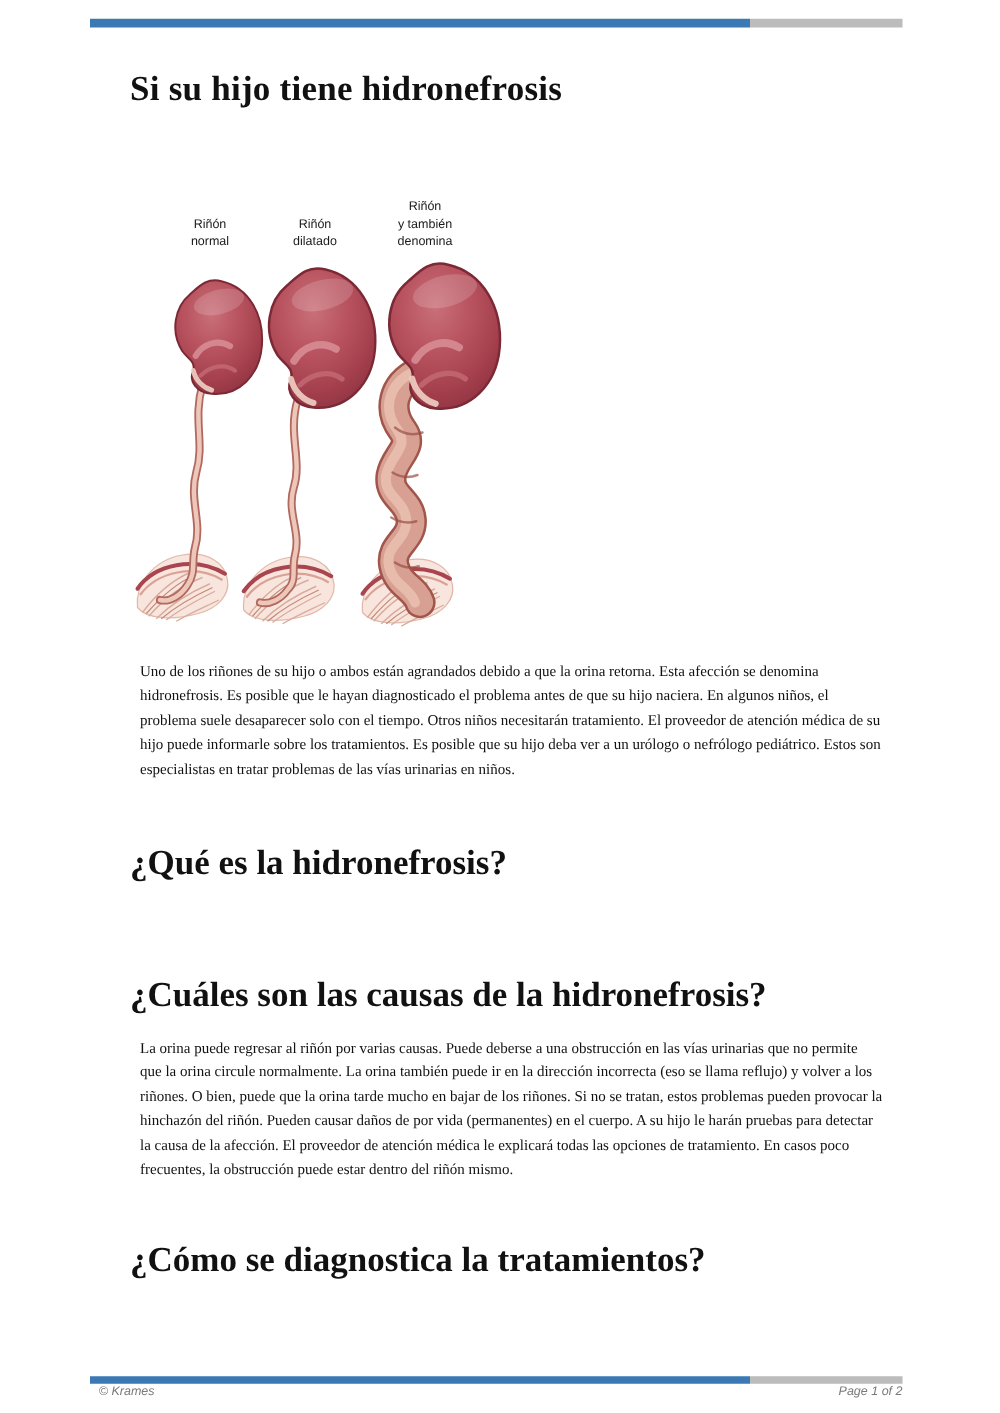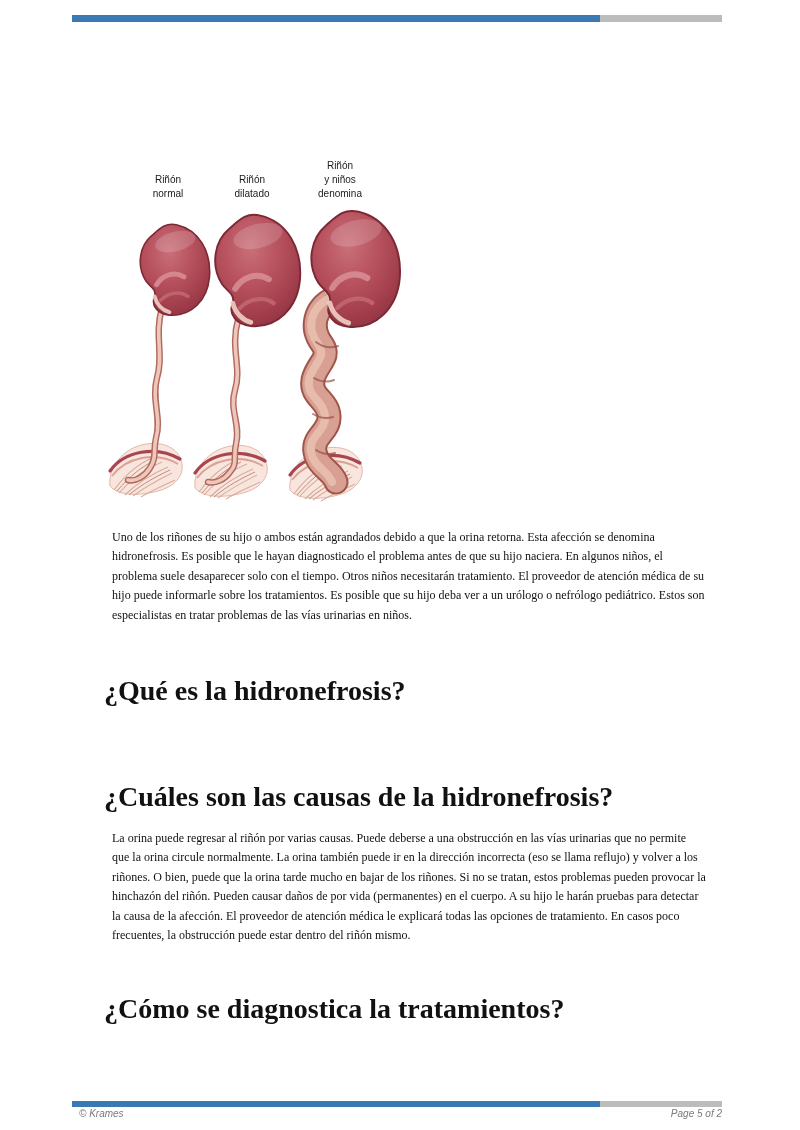--- a/index.html
+++ b/index.html
@@ -102,20 +102,21 @@
 </head>
 <body>
 
 <div class="page">
 
   <div class="accent-bar top-bar">
     <div class="blue"></div>
     <div class="gray"></div>
   </div>
 
+  <h1 class="title">Si su hijo tiene hidronefrosis</h1>
 
   <div class="figure">
     <svg width="320" height="360" viewBox="0 0 320 360">
       <defs>
         <radialGradient id="kidneyGrad" cx="42%" cy="30%" r="78%">
           <stop offset="0%" stop-color="#c97079"></stop>
           <stop offset="40%" stop-color="#b8535f"></stop>
           <stop offset="75%" stop-color="#a43f4d"></stop>
           <stop offset="100%" stop-color="#8c3240"></stop>
         </radialGradient>
@@ -172,36 +173,36 @@
     <div class="fig-label fig-label-1">
       <span>Riñón</span>
       <span>normal</span>
     </div>
     <div class="fig-label fig-label-2">
       <span>Riñón</span>
       <span>dilatado</span>
     </div>
     <div class="fig-label fig-label-3">
       <span>Riñón</span>
-      <span>y niños</span>
+      <span>y también</span>
       <span>denomina</span>
     </div>
   </div>
 
   <p class="body-text intro">Uno de los riñones de su hijo o ambos están agrandados debido a que la orina retorna. Esta afección se denomina hidronefrosis. Es posible que le hayan diagnosticado el problema antes de que su hijo naciera. En algunos niños, el problema suele desaparecer solo con el tiempo. Otros niños necesitarán tratamiento. El proveedor de atención médica de su hijo puede informarle sobre los tratamientos. Es posible que su hijo deba ver a un urólogo o nefrólogo pediátrico. Estos son especialistas en tratar problemas de las vías urinarias en niños.</p>
 
   <h2 class="h2 h2-0">¿Qué es la hidronefrosis?</h2>
 
   <h2 class="h2 h2-1">¿Cuáles son las causas de la hidronefrosis?</h2>
   <p class="body-text p-sec-1">La orina puede regresar al riñón por varias causas. Puede deberse a una obstrucción en las vías urinarias que no permite que la orina circule normalmente. La orina también puede ir en la dirección incorrecta (eso se llama reflujo) y volver a los riñones. O bien, puede que la orina tarde mucho en bajar de los riñones. Si no se tratan, estos problemas pueden provocar la hinchazón del riñón. Pueden causar daños de por vida (permanentes) en el cuerpo. A su hijo le harán pruebas para detectar la causa de la afección. El proveedor de atención médica le explicará todas las opciones de tratamiento. En casos poco frecuentes, la obstrucción puede estar dentro del riñón mismo.</p>
 
   <h2 class="h2 h2-2">¿Cómo se diagnostica la tratamientos?</h2>
 
   <div class="accent-bar footer-bar">
     <div class="blue"></div>
     <div class="gray"></div>
   </div>
   <div class="footer-row">
     <span class="copy">© Krames</span>
-    <span>Page 5 of 2</span>
+    <span>Page 1 of 2</span>
   </div>
 
 </div>
 
 </body></html>

